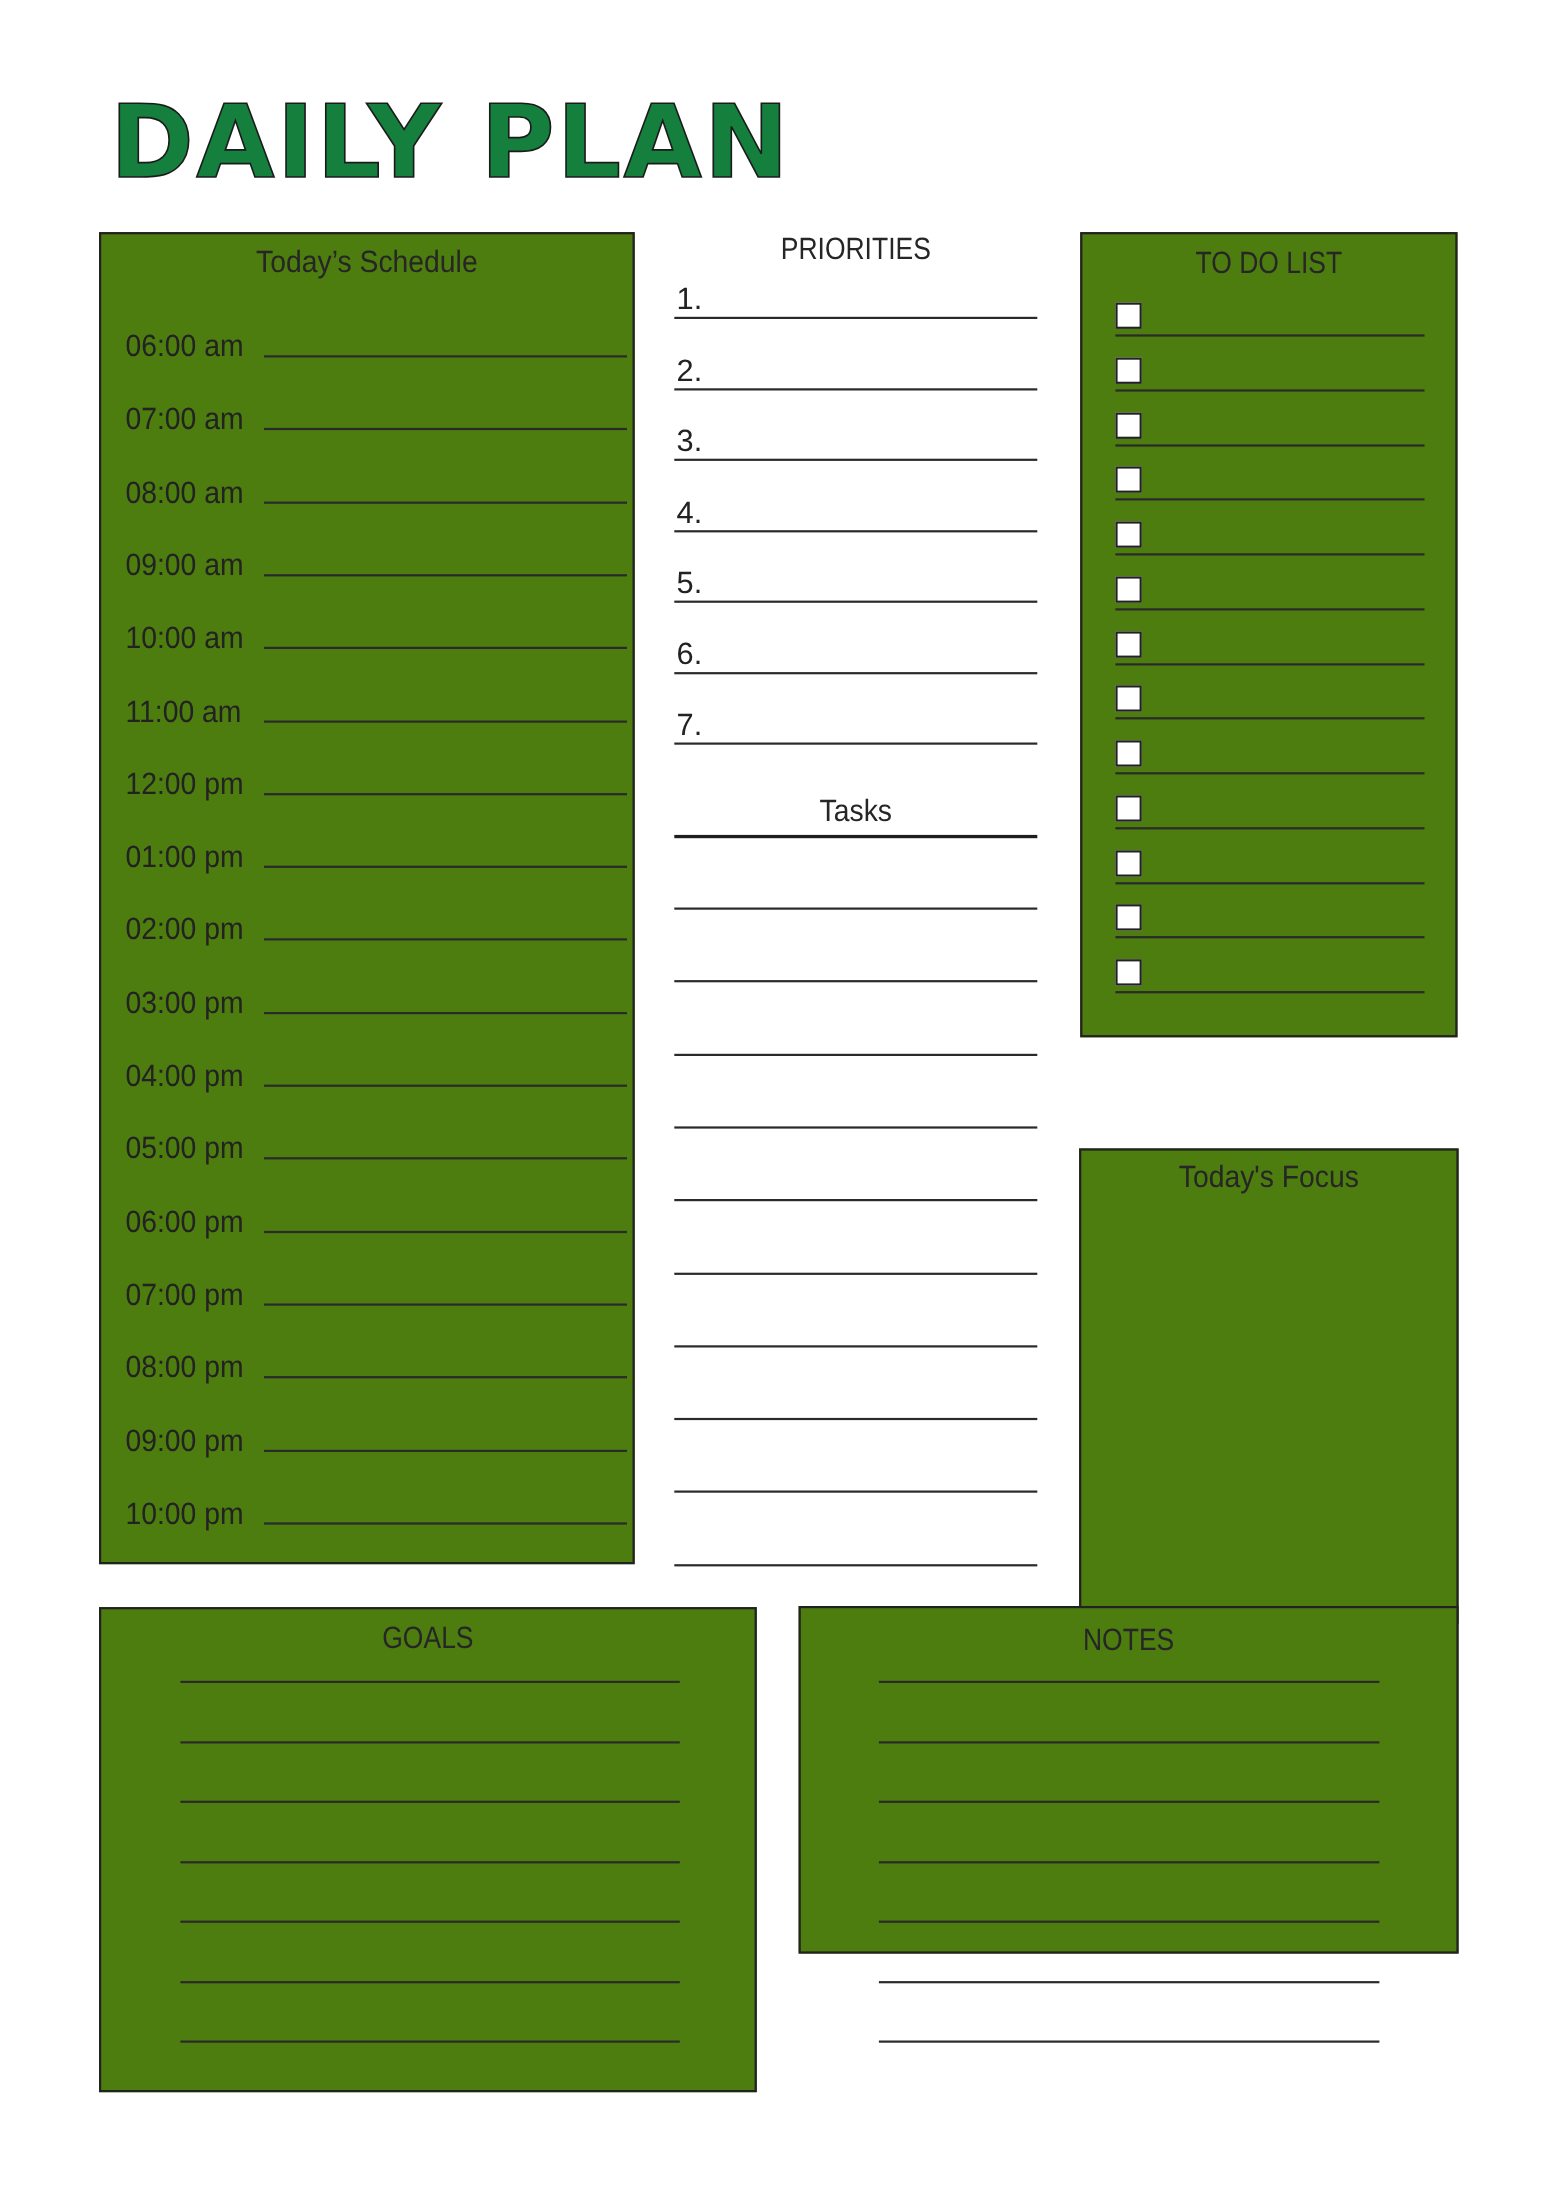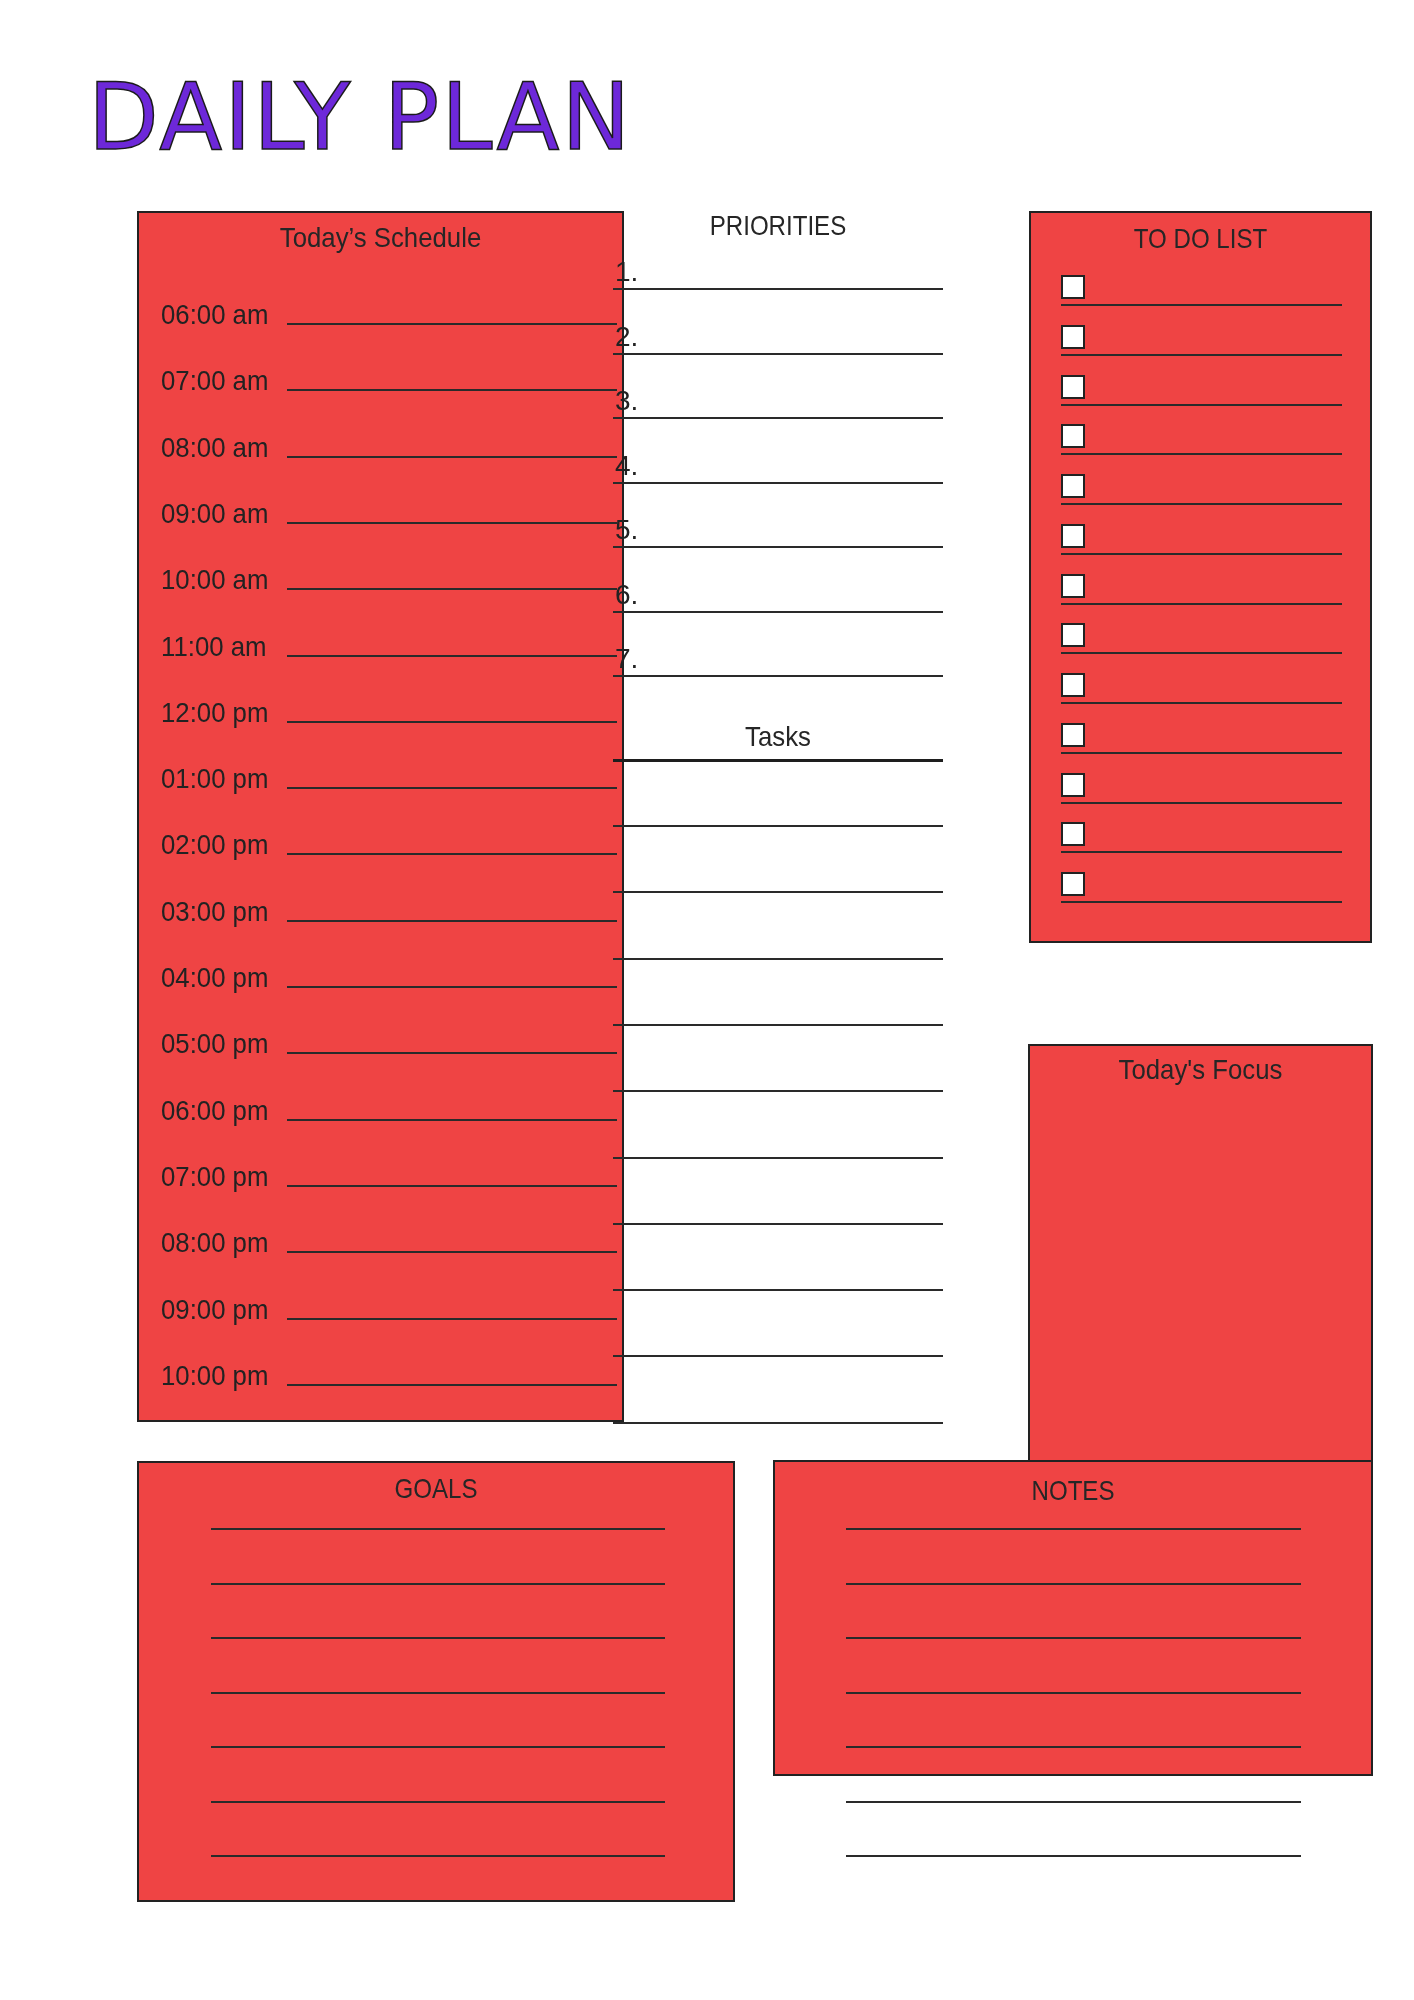--- a/index.html
+++ b/index.html
@@ -2,26 +2,26 @@
 <html><head>
 <meta charset="utf-8">
 <style>
   html,body { margin:0; padding:0; background:#e8e8e8; }
   .page {
     position:relative; width:1414px; height:2000px; margin:0 auto;
     background:#ffffff; overflow:hidden;
     font-family:"Liberation Sans", sans-serif; color:#222222;
   }
   .page-title {
-    position:absolute; left:88px; top:72px; margin:0; line-height:1;
+    position:absolute; left:88px; top:72px; margin:12px; line-height:1;
     font-family:"DejaVu Sans","Liberation Sans",sans-serif;
-    font-weight:normal; font-size:92px; letter-spacing:2px; color:#6d28d9;
+    font-weight:bold; font-size:92px; letter-spacing:2px; color:#15803d;
     -webkit-text-stroke:1.5px #1b1b1b; white-space:nowrap;
   }
-  .box { position:absolute; border:2.5px solid #222222; background:#ef4444; box-sizing:border-box;margin-left:47px; }
+  .box { position:absolute; border:2.5px solid #222222; background:#4d7c0f; box-sizing:border-box; }
   .box-title, .col-title {
     position:absolute; left:0; right:0; text-align:center;
     font-size:28px; line-height:28px; white-space:nowrap; color:#262626;
   }
   .cond86 { transform:scaleX(.86); }
   .cond92 { transform:scaleX(.92); }
   .rule { position:absolute; border-top:2px solid #2a2a2a; height:0; }
 
   
   .schedule { left:90px; top:211px; width:487px; height:1211px; }

